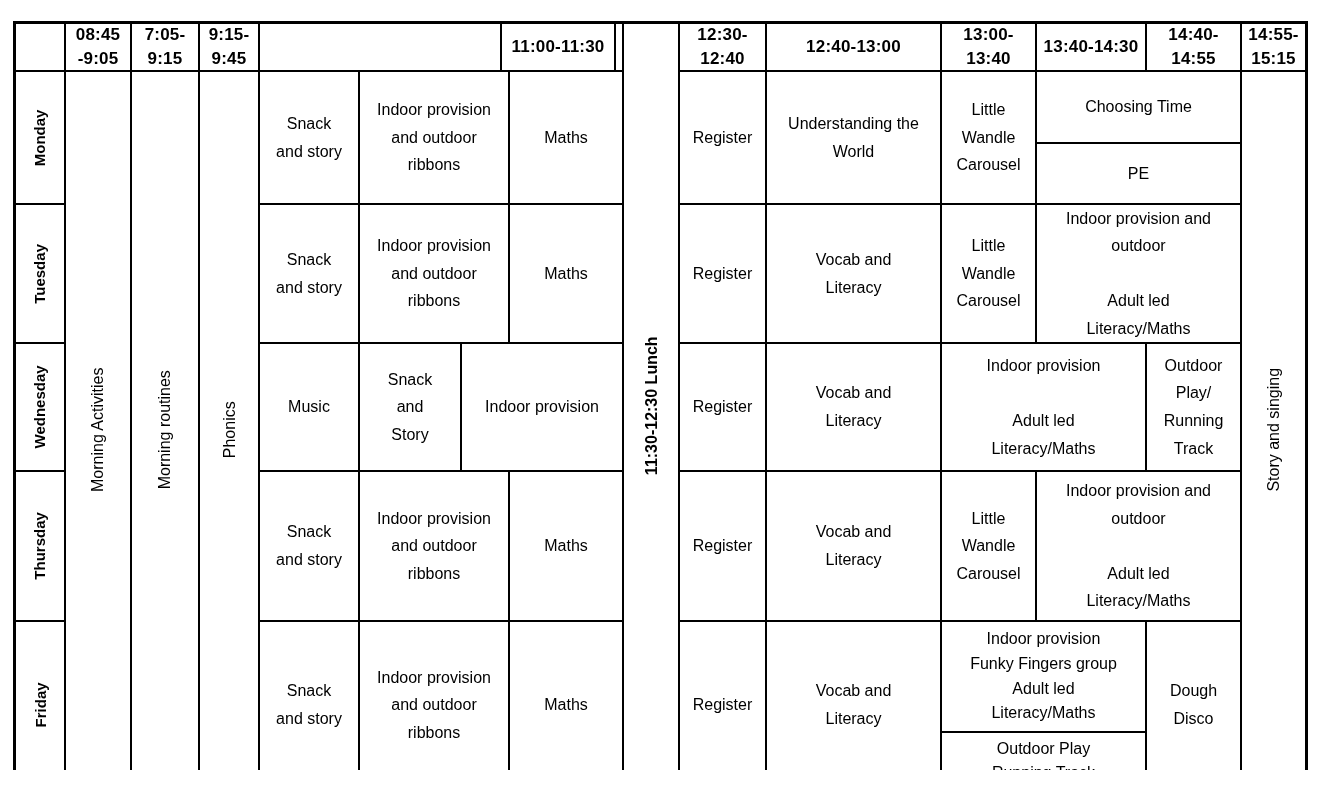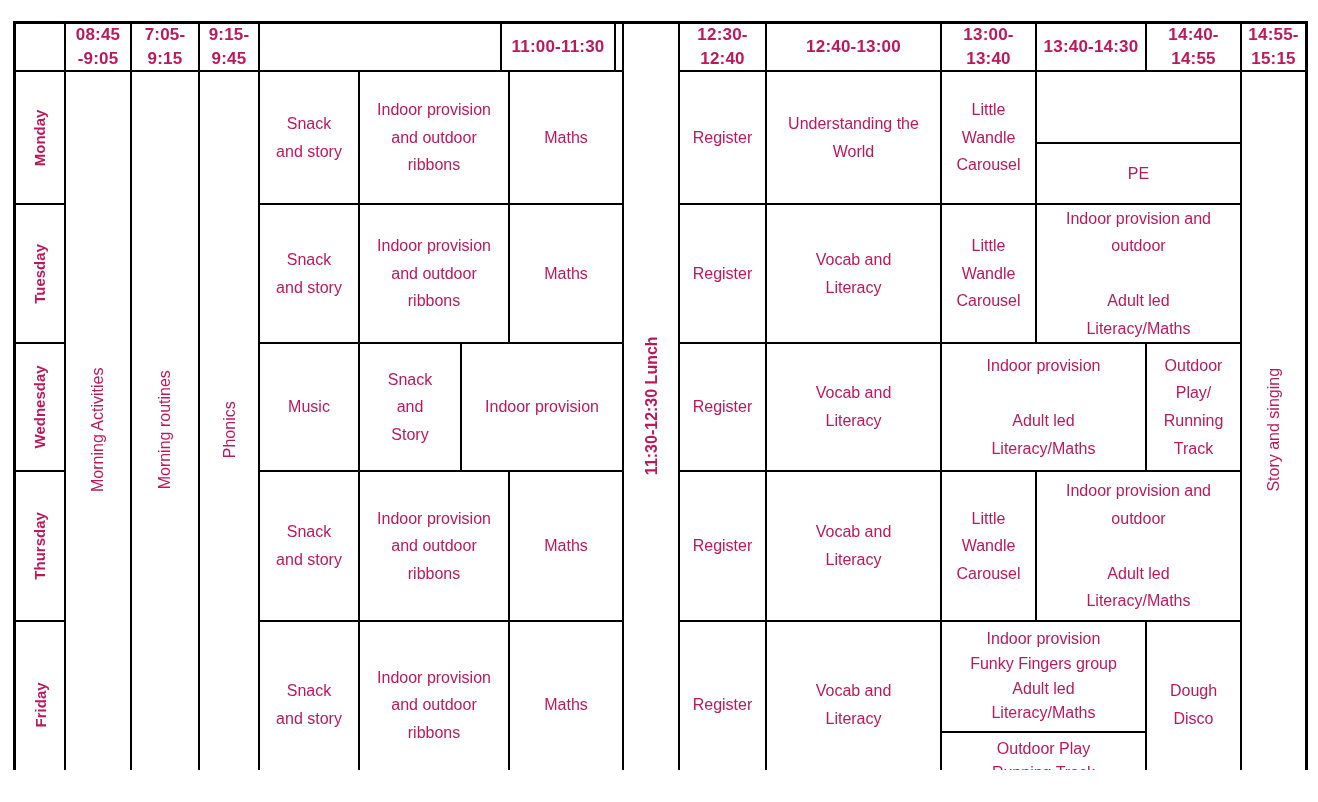--- a/index.html
+++ b/index.html
@@ -6,21 +6,21 @@
     margin: 0;
     padding: 0;
     background: #ffffff;
   }
   .canvas {
     position: relative;
     width: 1318px;
     height: 770px;
     background: #ffffff;
     font-family: "Liberation Sans", sans-serif;
-    color: #be185d;
+    color: #000000;
   }
   .cell {
     position: absolute;
     box-sizing: border-box;
     border: 2px solid #000000;
     background: #ffffff;
     display: flex;
     align-items: center;
     justify-content: center;
     text-align: center;
@@ -99,20 +99,21 @@
   <div class="cell" style="left:358px;top:70px;width:152px;height:135px">Indoor provision
 and outdoor
 ribbons</div>
   <div class="cell" style="left:508px;top:70px;width:116px;height:135px">Maths</div>
   <div class="cell" style="left:678px;top:70px;width:89px;height:135px">Register</div>
   <div class="cell" style="left:765px;top:70px;width:177px;height:135px">Understanding the
 World</div>
   <div class="cell" style="left:940px;top:70px;width:97px;height:135px">Little
 Wandle
 Carousel</div>
+  <div class="cell" style="left:1035px;top:70px;width:207px;height:74px">Choosing Time</div>
   <div class="cell" style="left:1035px;top:142px;width:207px;height:63px">PE</div>
 
   <div class="cell" style="left:258px;top:203px;width:102px;height:141px">Snack
 and story</div>
   <div class="cell" style="left:358px;top:203px;width:152px;height:141px">Indoor provision
 and outdoor
 ribbons</div>
   <div class="cell" style="left:508px;top:203px;width:116px;height:141px">Maths</div>
   <div class="cell" style="left:678px;top:203px;width:89px;height:141px">Register</div>
   <div class="cell" style="left:765px;top:203px;width:177px;height:141px">Vocab and

